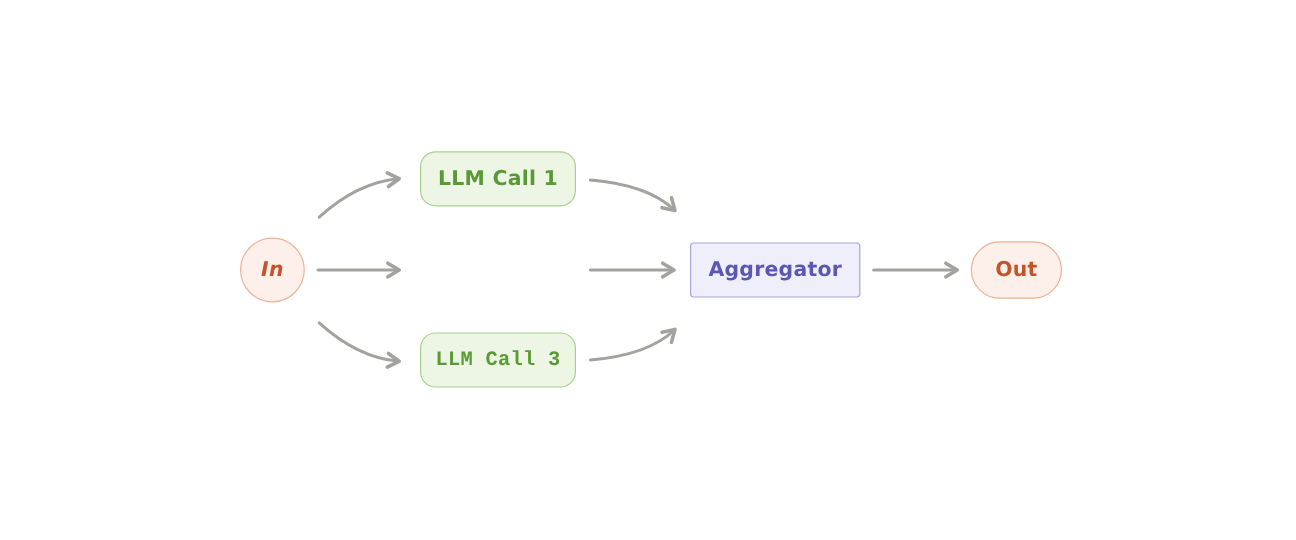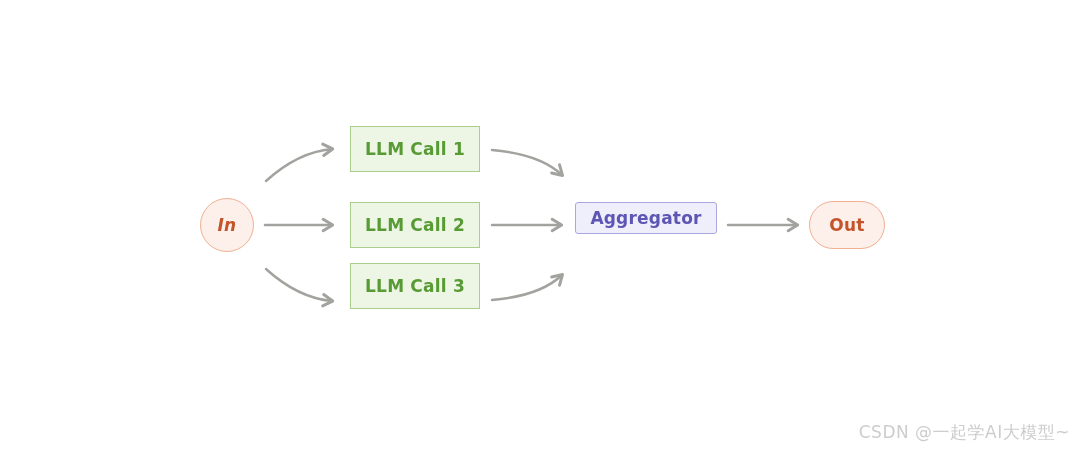--- a/index.html
+++ b/index.html
@@ -71,31 +71,31 @@
     width: 76px; height: 48px;
     border-radius: 24px;
     justify-content: center;
   }
   .node-llm {
     background: var(--llm-fill);
     border: 1.5px solid var(--llm-border);
     color: var(--llm-text);
     left: 350px;
     width: 130px; height: 46px;
-    border-radius: 0;
+    border-radius: 13px;
   }
   .node-llm-1 { top: 126px; }
   .node-llm-2 { top: 202px; }
-  .node-llm-3 { top: 263px; }
+  .node-llm-3 { top: 277px; font-family: Liberation Mono, monospace; }
   .node-aggregator {
     background: var(--aggregator-fill);
     border: 1.5px solid var(--aggregator-border);
     color: var(--aggregator-text);
     left: 575px; top: 202px;
-    width: 142px; height: 32px;
+    width: 142px; height: 46px;
     border-radius: 3px;
   }
   .watermark {
     position: absolute;
     right: 10px;
     bottom: 6px;
     font-size: 17px;
     font-weight: 400;
     color: var(--watermark);
     letter-spacing: 0.5px;
@@ -123,31 +123,27 @@
   </svg>
 
   <div class="node node-terminal node-in">
     <span>In</span>
   </div>
 
   <div class="node node-llm node-llm-1">
     <span>LLM Call 1</span>
   </div>
 
-  <div class="node node-llm node-llm-2">
-    <span>LLM Call 2</span>
-  </div>
 
   <div class="node node-llm node-llm-3">
     <span>LLM Call 3</span>
   </div>
 
   <div class="node node-aggregator">
     <span>Aggregator</span>
   </div>
 
   <div class="node node-terminal node-out">
     <span>Out</span>
   </div>
 
-  <div class="watermark">CSDN @一起学AI大模型~</div>
 
 </div>
 
 </body></html>

